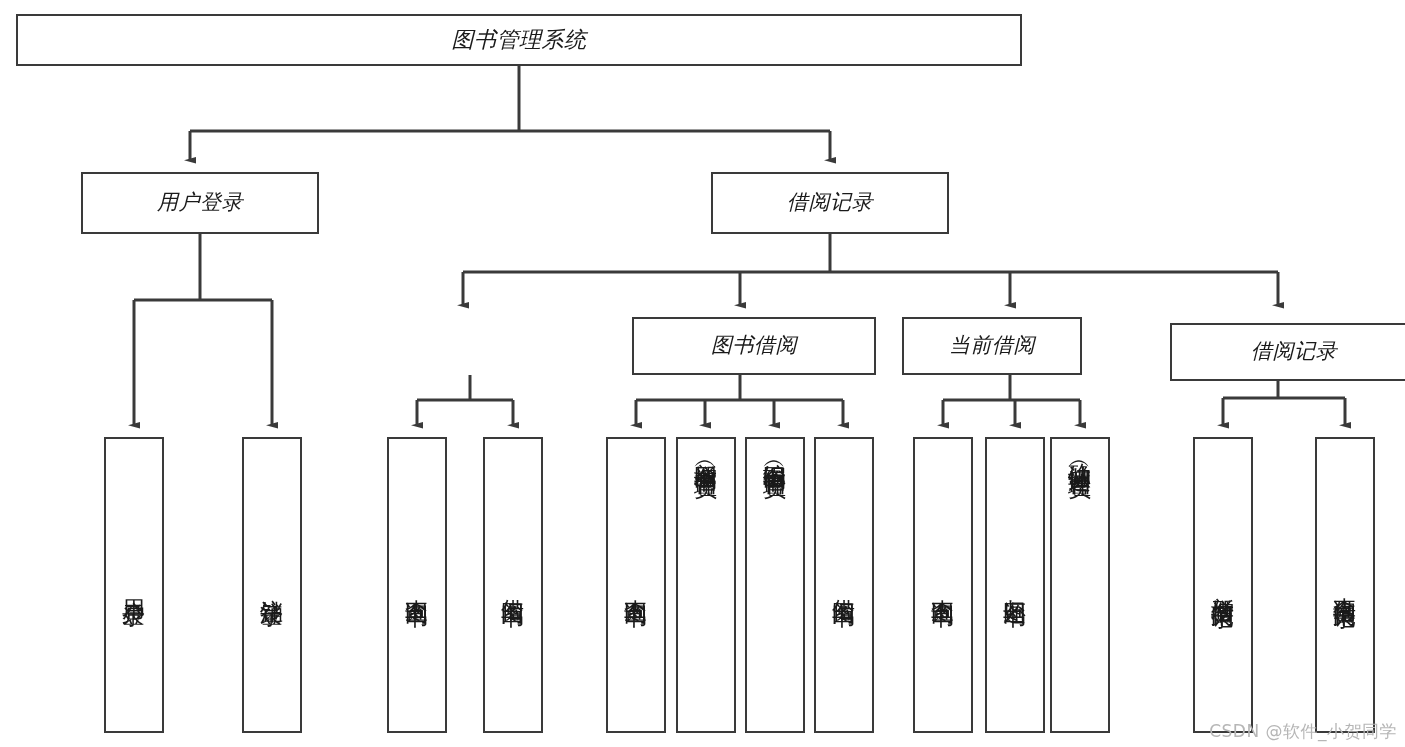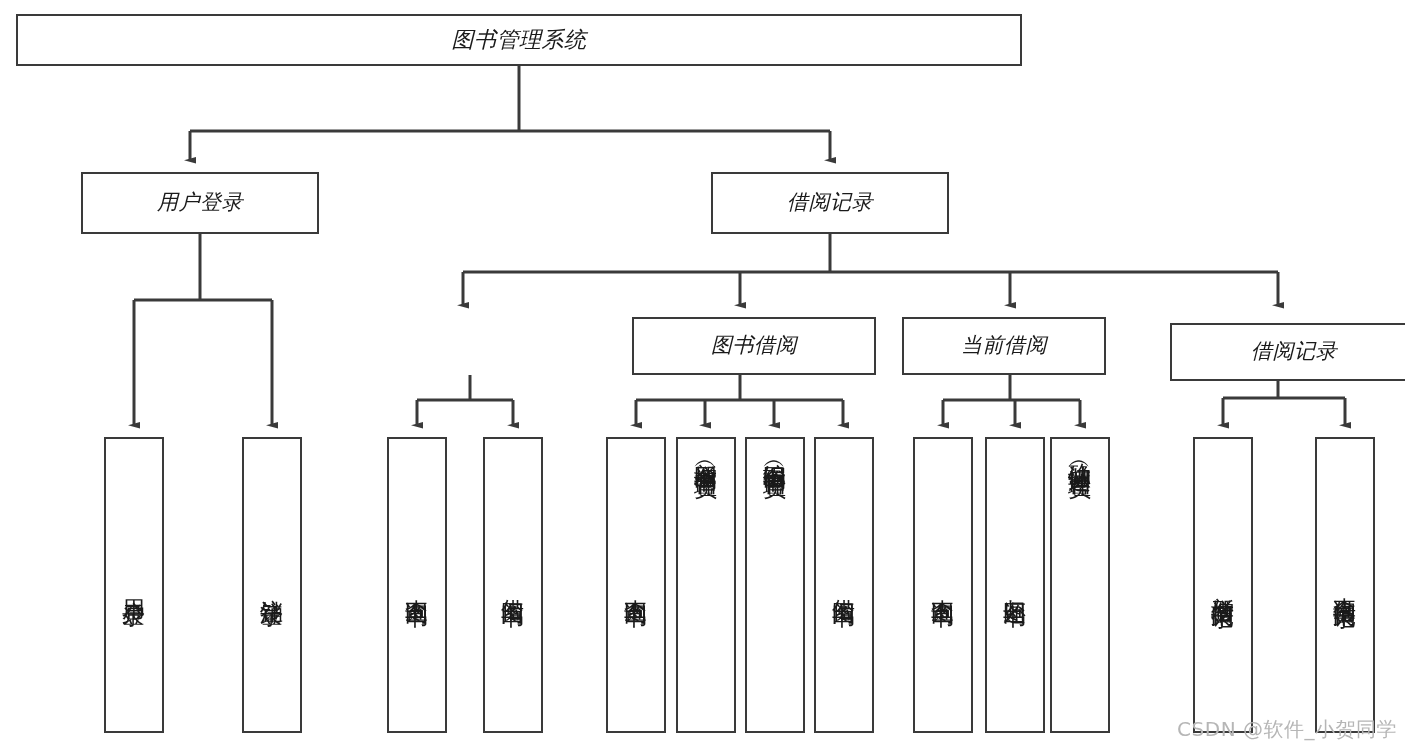--- a/index.html
+++ b/index.html
@@ -66,21 +66,21 @@
     white-space: nowrap;
   }
   .node.vert.centered {
     align-items: center;
     padding-top: 0;
   }
   #watermark {
     position: absolute;
     right: 8px;
     bottom: 4px;
-    font-size: 20px;
+    font-size: 17px;
     color: #b6b6b6;
     letter-spacing: 0.5px;
     white-space: nowrap;
   }
 </style>
 </head>
 <body>
 
 <div id="diagram-root">
 
@@ -141,21 +141,21 @@
   <div class="node horiz" style="left:81px; top:172px; width:238px; height:62px;">
     <span class="node-label">用户登录</span>
   </div>
   <div class="node horiz" style="left:711px; top:172px; width:238px; height:62px;">
     <span class="node-label">借阅记录</span>
   </div>
 
   <div class="node horiz" style="left:632px; top:317px; width:244px; height:58px;">
     <span class="node-label">图书借阅</span>
   </div>
-  <div class="node horiz" style="left:902px; top:317px; width:204px; height:58px;">
+  <div class="node horiz" style="left:902px; top:317px; width:180px; height:58px;">
     <span class="node-label">当前借阅</span>
   </div>
   <div class="node horiz" style="left:1170px; top:317px; width:248px; height:58px;margin-top:6px;">
     <span class="node-label">借阅记录</span>
   </div>
 
   <div class="node vert centered" style="left:104px; top:437px; width:60px; height:296px;">
     <span class="node-label">用户登录</span>
   </div>
   <div class="node vert centered" style="left:242px; top:437px; width:60px; height:296px;">

